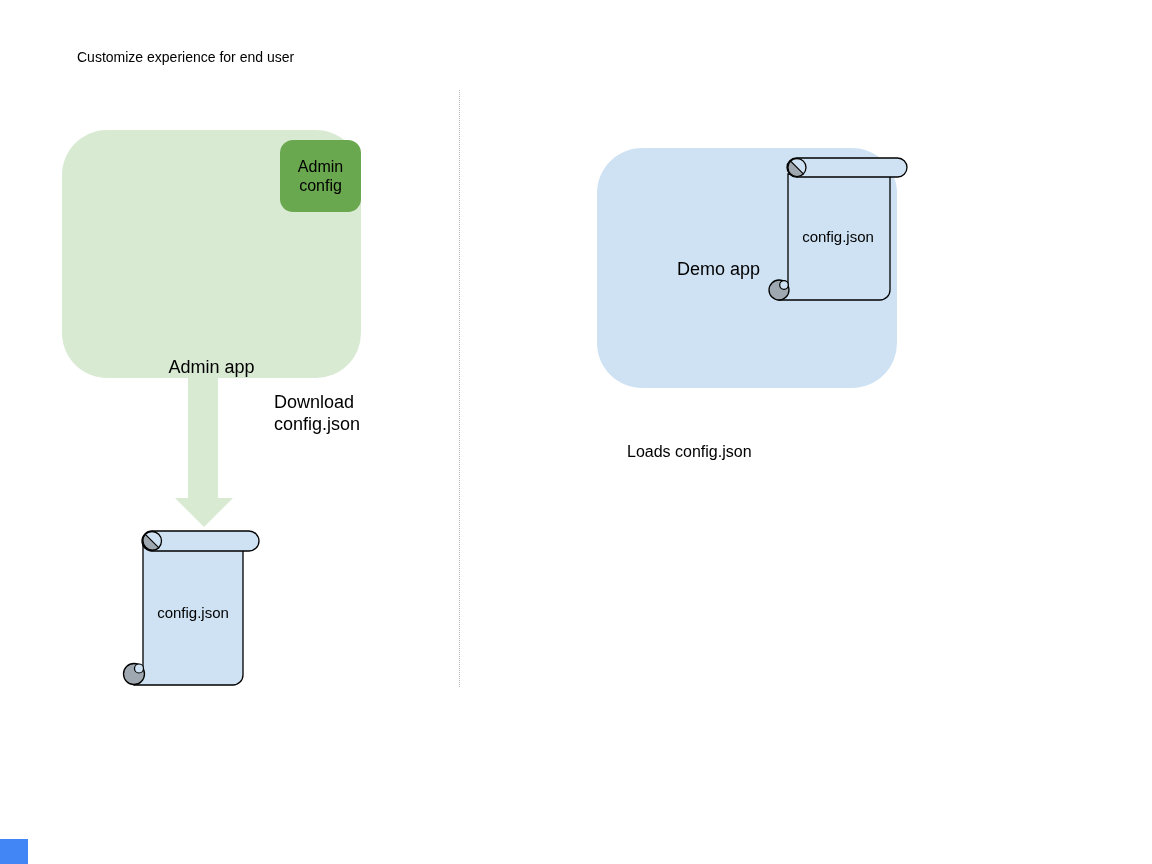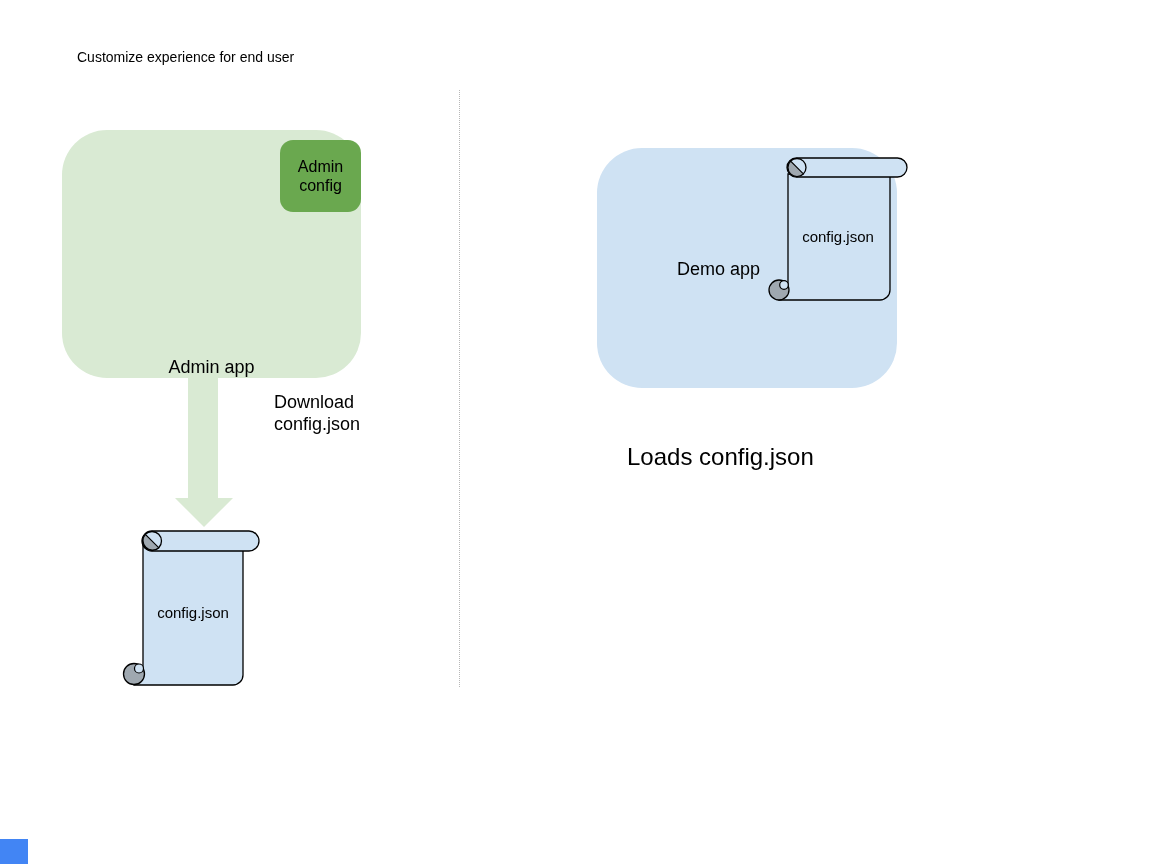--- a/index.html
+++ b/index.html
@@ -21,21 +21,21 @@
     font-size:16px;line-height:19px;padding:0 6px;box-sizing:border-box;
   }
   .arrow{position:absolute;left:170px;top:378px;width:68px;height:150px;}
   .arrow-caption{position:absolute;left:250px;top:391px;width:120px;font-size:18px;line-height:22px;margin-left:24px;}
   .scroll-left{position:absolute;left:118px;top:525px;width:150px;height:170px;}
   .scroll-left-label{position:absolute;left:143px;top:604px;width:100px;text-align:center;font-size:15px;}
   .demo-app{position:absolute;left:597px;top:148px;width:300px;height:240px;border-radius:45px;}
   .demo-label{position:absolute;left:640px;top:259px;width:120px;text-align:right;font-size:18px;}
   .scroll-right{position:absolute;left:768px;top:150px;width:145px;height:160px;}
   .scroll-right-label{position:absolute;left:788px;top:228px;width:100px;text-align:center;font-size:15px;}
-  .right-caption{position:absolute;left:627px;top:443px;font-size:24px;white-space:nowrap;}
+  .right-caption{position:absolute;left:627px;top:443px;font-size:16px;white-space:nowrap;}
   .partial-square{position:absolute;left:0;top:839px;width:28px;height:25px;}
   svg{display:block;}
 </style>
 </head>
 <body>
 
 <div class="canvas">
 
   <div class="title left-title">Customize experience for end user</div>
 

